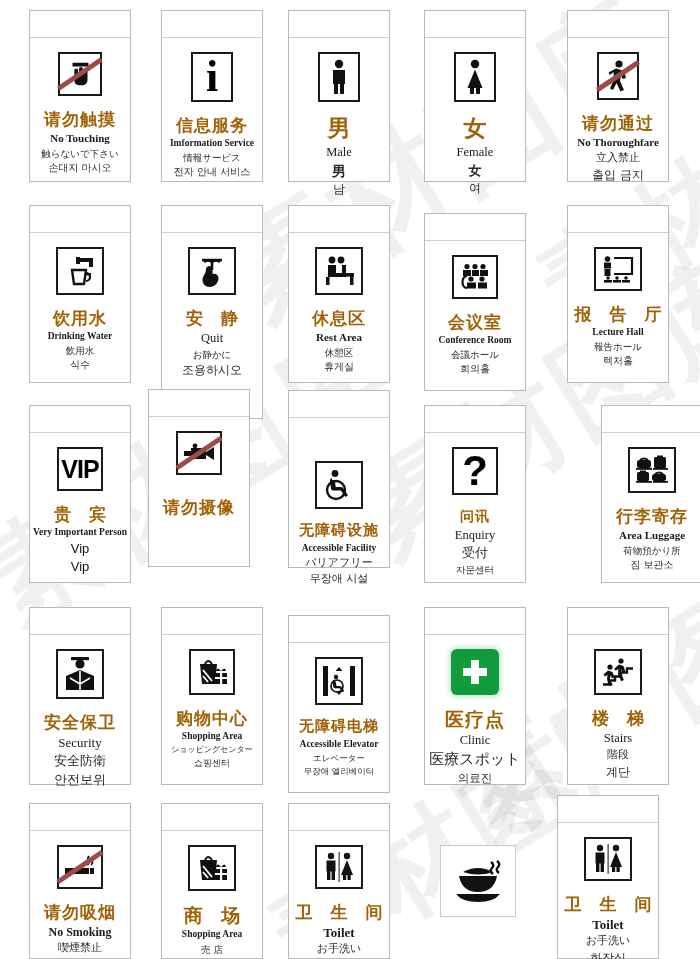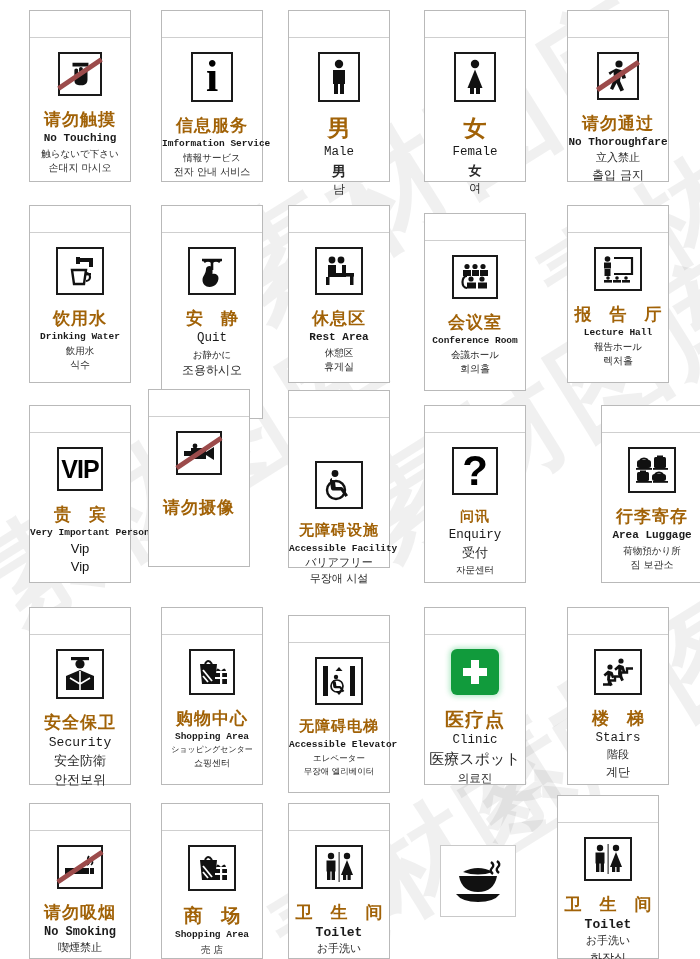--- a/index.html
+++ b/index.html
@@ -102,21 +102,21 @@
     font-weight:700;
     font-size:17px;
     color:#a16207;
     letter-spacing:1px;
     margin-bottom:3px;
     white-space:nowrap;
   }
   .l-cn.spaced{letter-spacing:6px;text-indent:6px;}
   .l-cn.big{font-size:23px;letter-spacing:0;}
   .l-en{
-    font-family:Liberation Mono, monospace;
+    font-family:Liberation Serif, serif;
     font-weight:700;
     font-size:11px;
     color:#1a1a1a;
     margin-bottom:3px;
     white-space:nowrap;
   }
   .l-en.plain{font-weight:400;font-size:12.5px;}
   .l-en.tiny{font-size:9.5px;}
   .l-jp{
     font-family:"DejaVu Sans",sans-serif;

